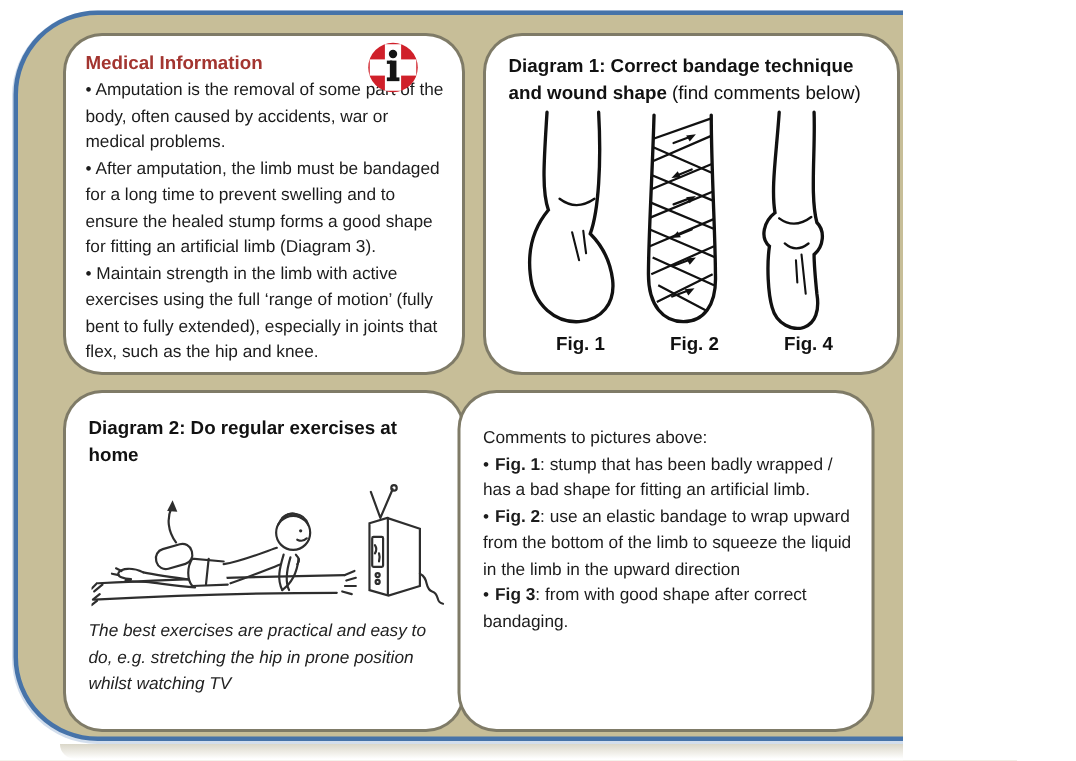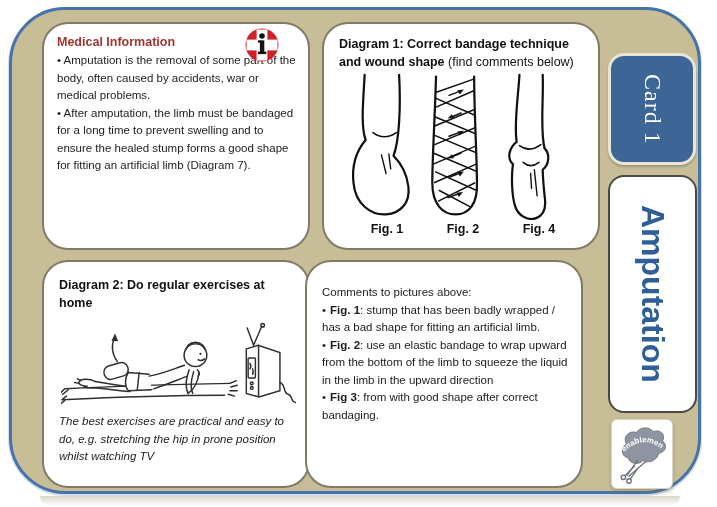--- a/index.html
+++ b/index.html
@@ -1,16 +1,16 @@
 <!DOCTYPE html>
 <html><head>
 <meta charset="utf-8">
 <style>
   html,body{margin:0;padding:0;background:#fff;}
-  .stage{position:relative;width:717px;height:507px;background:#fff;overflow:hidden;
+  .stage{position:relative;width:602px;height:507px;background:#fff;overflow:hidden;
          font-family:"Liberation Sans", sans-serif;}
   .flashcard{position:absolute;left:9px;top:7px;width:692px;height:487px;
          background:#c7be98;border:3px solid #4673a9;border-radius:56px;box-sizing:border-box;
          box-shadow:0 1px 0 1px rgba(130,160,200,.35);}
   .reflection{position:absolute;left:40px;top:496px;width:640px;height:10px;
          background:linear-gradient(to bottom,rgba(150,140,100,.35),rgba(255,255,255,0));
          border-radius:0 0 40px 40px;}
   .panel{position:absolute;background:#fff;border:2px solid rgba(95,90,65,.8);
          border-radius:26px;box-sizing:border-box;overflow:hidden;}
   .p1{left:30px;top:12px;width:268px;height:228px;}
@@ -60,21 +60,22 @@
         <rect x="2.5" y="12.6" width="31" height="10.8" fill="#fff"></rect>
         <rect x="12.6" y="2.5" width="10.8" height="31" fill="#fff"></rect>
         <circle cx="18" cy="9" r="2.8" fill="#141414"></circle>
         <rect x="15.9" y="13.4" width="4.4" height="12.6" fill="#141414"></rect>
         <rect x="13.9" y="13.4" width="3.6" height="2.2" fill="#141414"></rect>
         <rect x="13.9" y="24.6" width="8.4" height="2.5" fill="#141414"></rect>
       </svg>
       <div class="inner p-text">
         <p class="red-head">Medical Information</p>
         <p class="bullet-p">• Amputation is the removal of some part of the body, often caused by accidents, war or medical problems.</p>
-        <p class="bullet-p">• After amputation, the limb must be bandaged for a long time to prevent swelling and to ensure the healed stump forms a good shape for fitting an artificial limb (Diagram 7).</p>
+        <p class="bullet-p">• After amputation, the limb must be bandaged for a long time to prevent swelling and to ensure the healed stump forms a good shape for fitting an artificial limb (Diagram 3).</p>
+        <p class="bullet-p">• Maintain strength in the limb with active exercises using the full ‘range of motion’ (fully bent to fully extended), especially in joints that flex, such as the hip and knee.</p>
       </div>
     </div>
 
     <div class="panel p2">
       <div class="inner">
         <p class="bold-head"><span>Diagram 1: Correct bandage technique and wound shape</span><span class="head-rest"> (find comments below)</span></p>
         <div class="figrow">
           <div class="figcell">
             <svg width="76" height="147" viewBox="0 0 80 158">
               <path d="M16,2 C14,35 12,58 17,72 C7,84 2,100 4,118 C6,141 23,153 39,152 C55,151 65,139 63,122 C61,106 53,95 47,89 C53,73 55,38 53,2 Z" fill="#fff" stroke="none"></path>

